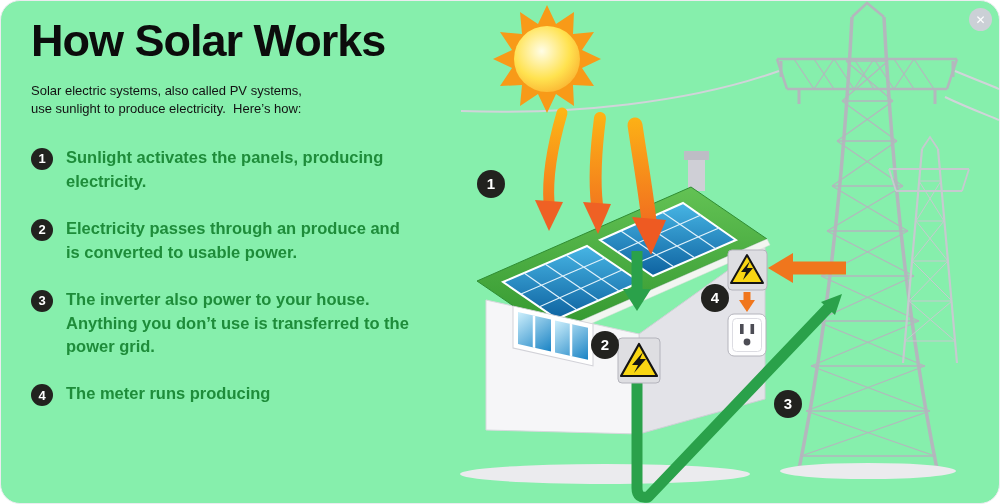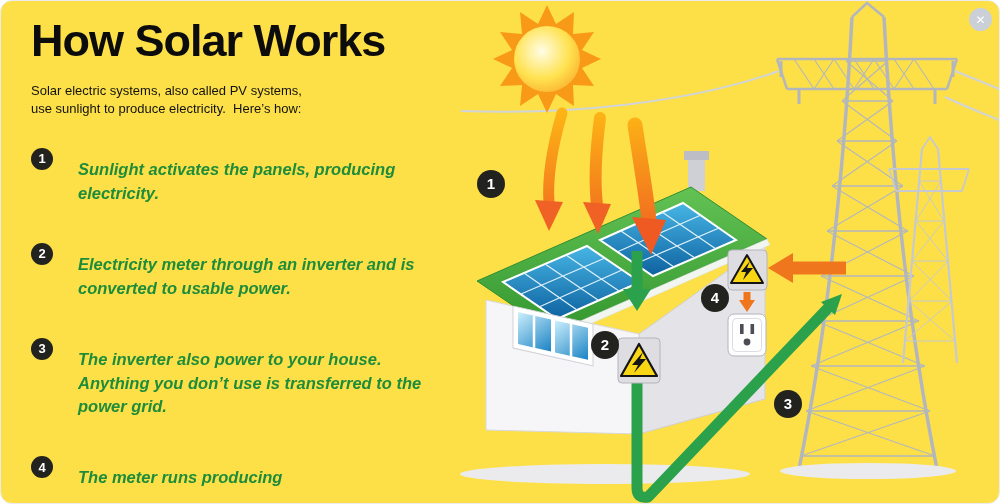--- a/index.html
+++ b/index.html
@@ -1,25 +1,25 @@
 <!DOCTYPE html>
 <html><head>
 <meta charset="utf-8">
 <style>
   html,body{margin:0;padding:0;background:#ffffff;font-family:"Liberation Sans",sans-serif;}
-  .card{position:relative;width:1000px;height:504px;background:#fde047;border:1px solid #ececf0;
-        border-radius:12px;overflow:hidden;box-sizing:border-box;padding-left:45px;}
+  .card{position:relative;width:1000px;height:504px;background:#86efac;border:1px solid #ececf0;
+        border-radius:20px;overflow:hidden;box-sizing:border-box;padding-left:45px;}
   .left-col{position:absolute;left:30px;top:14px;width:452px;}
   .title{margin:0;font-size:45px;font-weight:bold;letter-spacing:-1px;color:#0c0c0c;}
   .intro{margin:15px 0 0;font-size:13px;line-height:1.42;color:#121212;white-space:pre-wrap;}
   .steps{margin-top:27px;display:flex;flex-direction:column;gap:23px;}
   .step{display:flex;gap:13px;align-items:flex-start;}
   .badge{width:22px;height:22px;border-radius:50%;background:#22221f;color:#fff;font-size:13px;
          font-weight:bold;display:flex;align-items:center;justify-content:center;flex:0 0 22px;margin-top:2px;}
-  .step-text{margin:12px;max-width:352px;color:#1e8c3a;font-weight:bold;font-size:16.5px;line-height:1.45;font-style:italic;}
+  .step-text{margin:0;max-width:352px;color:#1e8c3a;font-weight:bold;font-size:16.5px;line-height:1.45;}
   .diagram{position:absolute;right:0;top:0;}
   .close{position:absolute;top:7px;right:7px;width:23px;height:23px;border-radius:50%;border:none;
          background:#cbd0d6;color:#fff;font-size:12px;display:flex;align-items:center;justify-content:center;
          padding:0;font-family:"Liberation Sans",sans-serif;cursor:pointer;}
   .marker-num{font-family:"Liberation Sans",sans-serif;font-weight:bold;font-size:15px;fill:#ffffff;text-anchor:middle;}
 </style>
 </head>
 <body>
 
 <div class="card">
@@ -28,21 +28,21 @@
     <h1 class="title">How Solar Works</h1>
     <p class="intro">Solar electric systems, also called PV systems,
 use sunlight to produce electricity.  Here’s how:</p>
     <div class="steps">
       <div class="step">
         <span class="badge">1</span>
         <p class="step-text">Sunlight activates the panels, producing electricity.</p>
       </div>
       <div class="step">
         <span class="badge">2</span>
-        <p class="step-text">Electricity meter through an inverter and is converted to usable power.</p>
+        <p class="step-text">Electricity passes through an produce and is converted to usable power.</p>
       </div>
       <div class="step">
         <span class="badge">3</span>
         <p class="step-text">The inverter also power to your house. Anything you don’t use is transferred to the power grid.</p>
       </div>
       <div class="step">
         <span class="badge">4</span>
         <p class="step-text">The meter runs producing</p>
       </div>
     </div>

